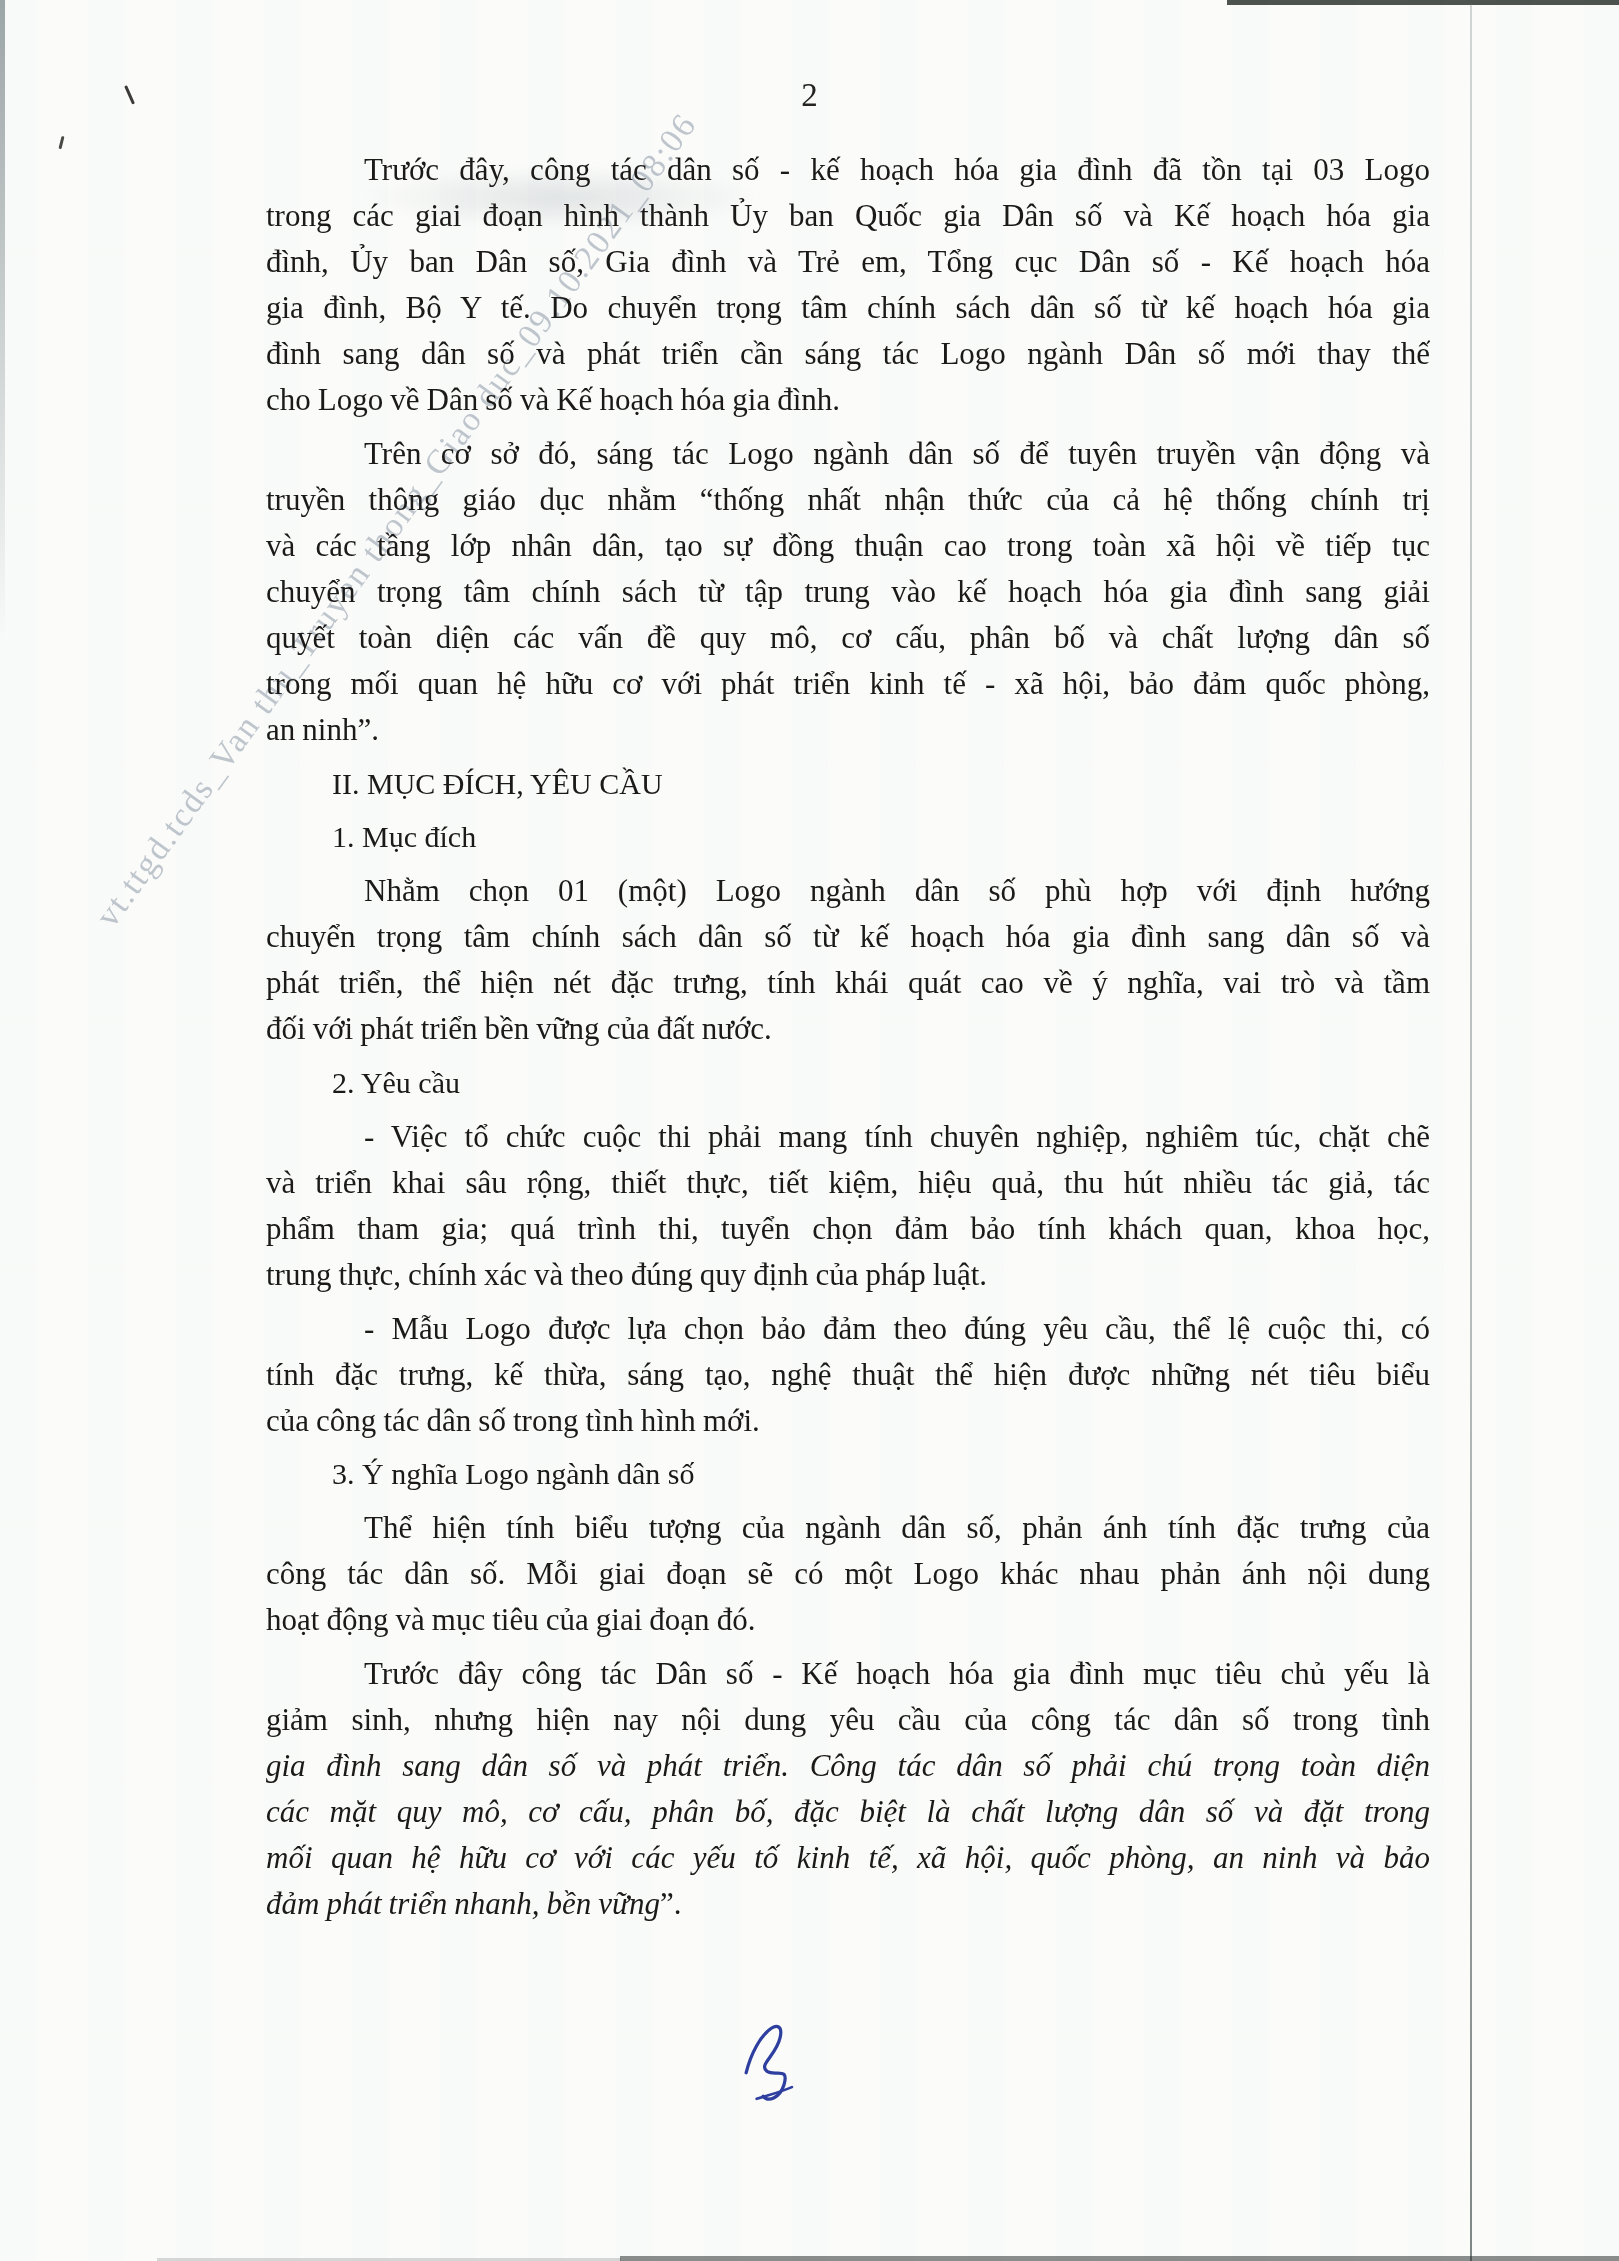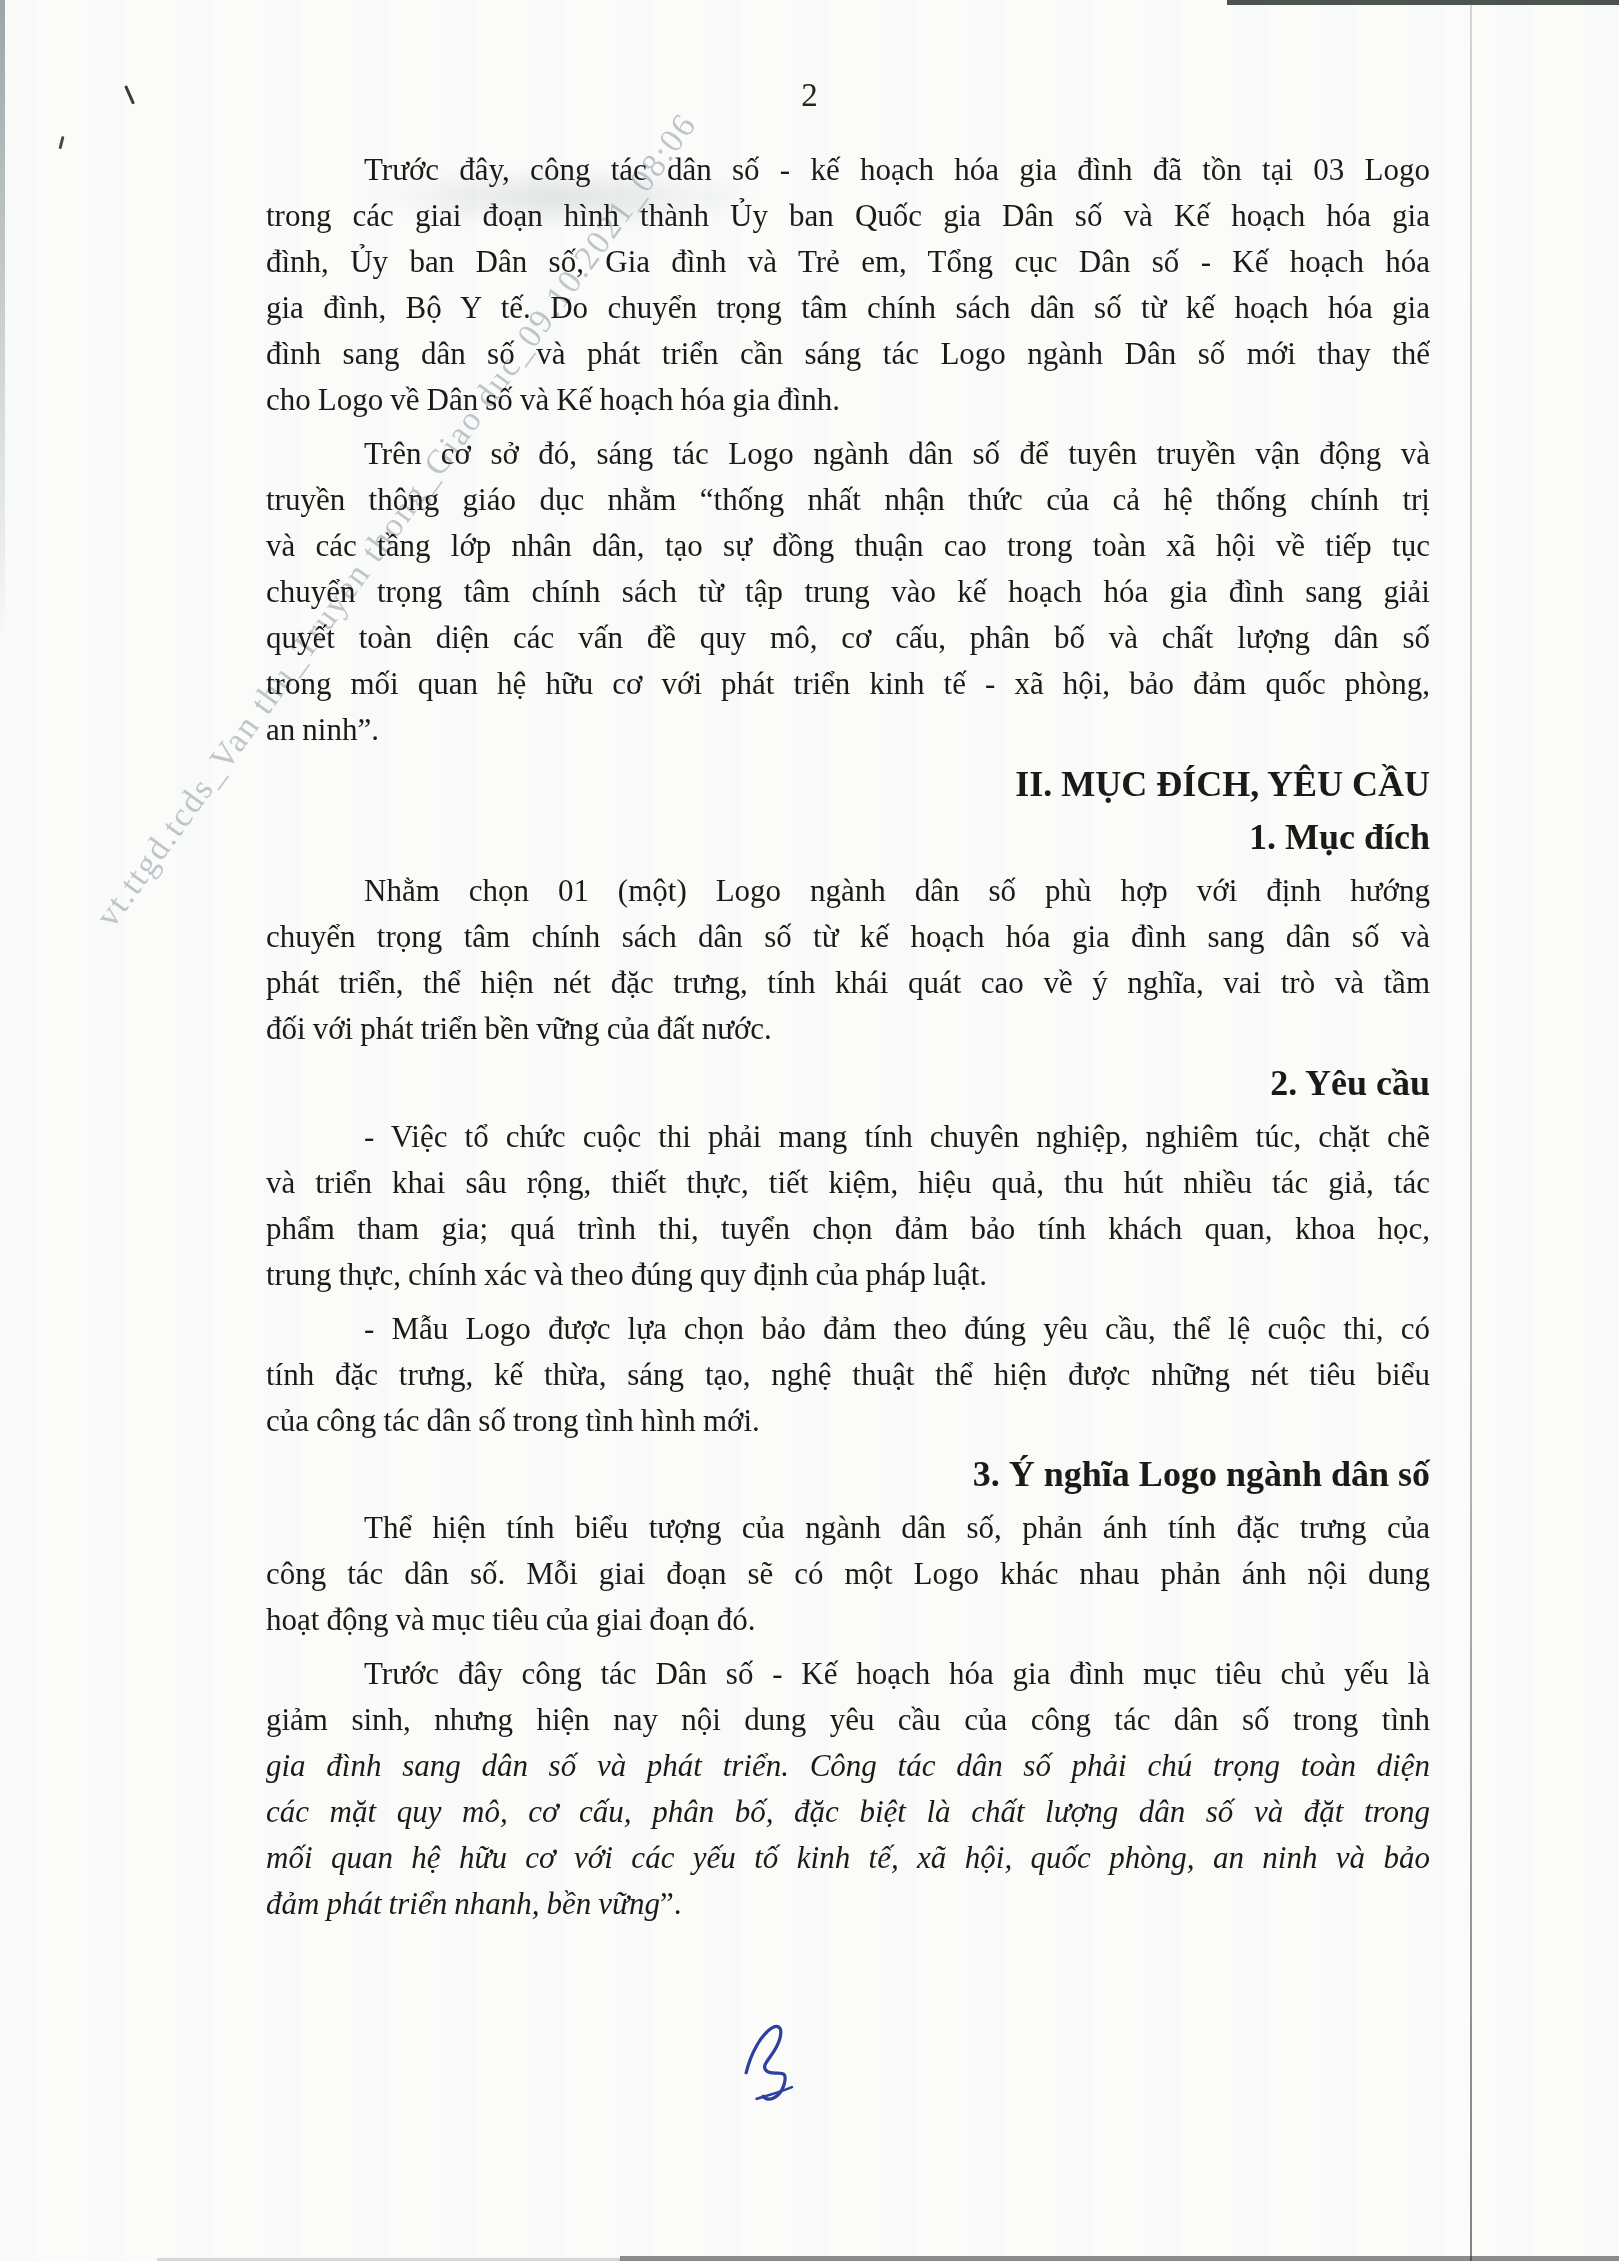--- a/index.html
+++ b/index.html
@@ -22,21 +22,21 @@
   }
   .page-number{
     position:absolute;left:0;top:77px;width:1619px;
     text-align:center;font-size:33px;color:#242320;
   }
   .content{
     position:absolute;left:234px;top:147px;width:1196px;
     font-size:31px;line-height:46px;
   }
   .para{margin:0 0 7.8px 0;}
-  .heading{margin:6.5px 0 7.8px 0;padding-left:98px;font-weight:bold;font-size:36px;text-align:right;}
+  .heading{margin:6.5px 0 7.8px 0;padding-left:98px;font-weight:normal;font-size:30px;}
   .line{
     text-align:justify;
     text-align-last:justify;
     word-spacing:-0.7px;
     height:46px;overflow:hidden;
     white-space:nowrap;
     margin-left:32px;
   }
   .line{white-space:normal;}
   .line.first{text-indent:98px;}

